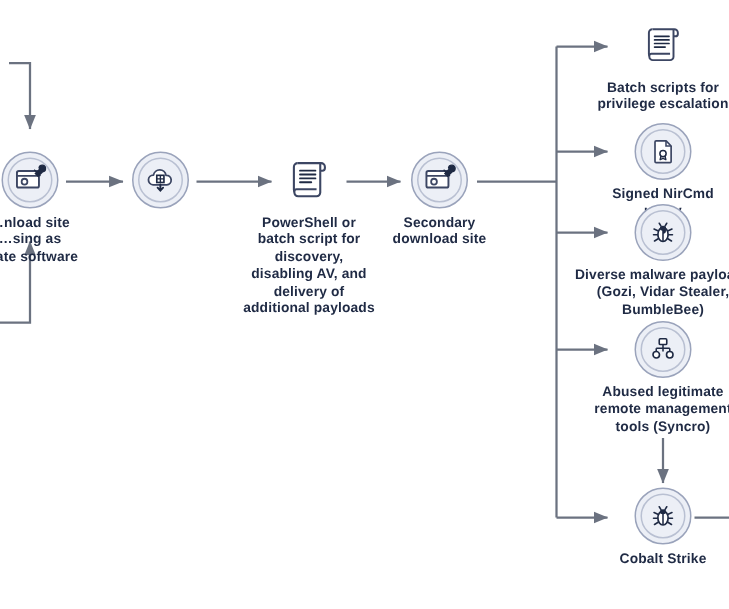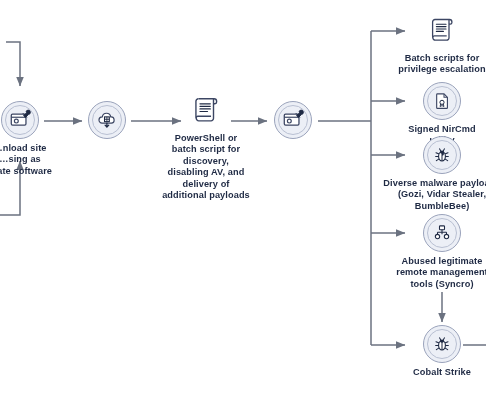--- a/index.html
+++ b/index.html
@@ -94,21 +94,21 @@
     <div class="disc inner">
       <svg width="22" height="22" viewBox="0 0 24 24">
         <path d="M6.6 15.5 a3.5 3.5 0 0 1 .3-7 A4.6 4.6 0 0 1 16 8.6 a3.4 3.4 0 0 1 .6 6.9 z" fill="#ffffff" stroke="#3c4663" stroke-width="1.3" stroke-linejoin="round"></path>
         <rect x="9.3" y="8.6" width="5.2" height="5.2" fill="none" stroke="#1f2a44" stroke-width="1.2"></rect>
         <path d="M9.3 11.2 H14.5 M11.9 8.6 V13.8" stroke="#1f2a44" stroke-width="1"></path>
         <path d="M11.9 15.3 V19.4 M9.9 17.6 L11.9 19.7 L13.9 17.6" fill="none" stroke="#1f2a44" stroke-width="1.4" stroke-linecap="round"></path>
       </svg>
     </div>
   </div>
 
-  <div class="node" style="left:206px;top:91px;">
+  <div class="node" style="left:206px;top:101px;">
     <div class="plain">
       <svg width="30" height="30" viewBox="0 0 28 28">
         <path d="M7 3.5 H21.5 a2.4 2.4 0 0 1 2.4 2.4 v0.7 a1.6 1.6 0 0 1-1.6 1.6 h-1.3" fill="#ffffff" stroke="#3c4663" stroke-width="1.3" stroke-linejoin="round"></path>
         <path d="M7 3.5 a2.4 2.4 0 0 0-2.4 2.4 V20 a2.2 2.2 0 0 0 2.2 2.2 h1" fill="#ffffff" stroke="#3c4663" stroke-width="1.3"></path>
         <path d="M21 3.5 V21.8 a2.3 2.3 0 0 1-2.3 2.3 H7.2 a2.3 2.3 0 0 1-2.3-2.3 v-0.6 a1.4 1.4 0 0 1 1.4-1.4 H18.7" fill="#ffffff" stroke="#3c4663" stroke-width="1.3" stroke-linejoin="round"></path>
         <g stroke="#1f2a44" stroke-width="1.15" stroke-linecap="round">
           <path d="M8.4 8.2 H18"></path>
             <path d="M8.4 10.6 H18"></path>
             <path d="M8.4 13 H18"></path>
           <path d="M8.4 15.4 H15.4"></path>
@@ -125,20 +125,22 @@
 
   <div class="node" style="left:293px;top:101px;">
     <div class="disc inner">
       <svg width="22" height="22" viewBox="0 0 24 24">
         <rect x="2.5" y="5.5" width="16" height="12" rx="1.4" fill="#ffffff" stroke="#3c4663" stroke-width="1.4"></rect>
         <path d="M2.5 9 H18.5" stroke="#3c4663" stroke-width="1.3"></path>
         <circle cx="8" cy="13.2" r="2.1" fill="none" stroke="#3c4663" stroke-width="1.3"></circle>
         <path d="M15 4.5 l4.6 4.6 M18.6 3.2 a2.4 2.4 0 1 1 2.6 2.8 l-3.3 3.3 -2-2 3.3-3.3 z" fill="#1f2a44" stroke="#1f2a44" stroke-width="1"></path>
       </svg>
     </div>
+    <div class="cap w76">Secondary
+download site</div>
   </div>
 
   <div class="node" style="left:442px;top:11px;">
     <div class="plain">
       <svg width="28" height="28" viewBox="0 0 28 28">
         <path d="M7 3.5 H21.5 a2.4 2.4 0 0 1 2.4 2.4 v0.7 a1.6 1.6 0 0 1-1.6 1.6 h-1.3" fill="#ffffff" stroke="#3c4663" stroke-width="1.3" stroke-linejoin="round"></path>
         <path d="M7 3.5 a2.4 2.4 0 0 0-2.4 2.4 V20 a2.2 2.2 0 0 0 2.2 2.2 h1" fill="#ffffff" stroke="#3c4663" stroke-width="1.3"></path>
         <path d="M21 3.5 V21.8 a2.3 2.3 0 0 1-2.3 2.3 H7.2 a2.3 2.3 0 0 1-2.3-2.3 v-0.6 a1.4 1.4 0 0 1 1.4-1.4 H18.7" fill="#ffffff" stroke="#3c4663" stroke-width="1.3" stroke-linejoin="round"></path>
         <g stroke="#1f2a44" stroke-width="1.15" stroke-linecap="round">
           <path d="M8.4 8.2 H18"></path>

